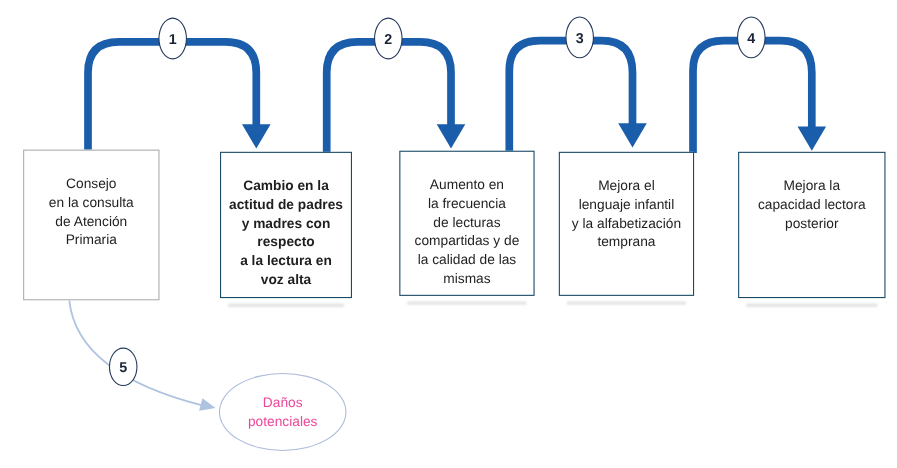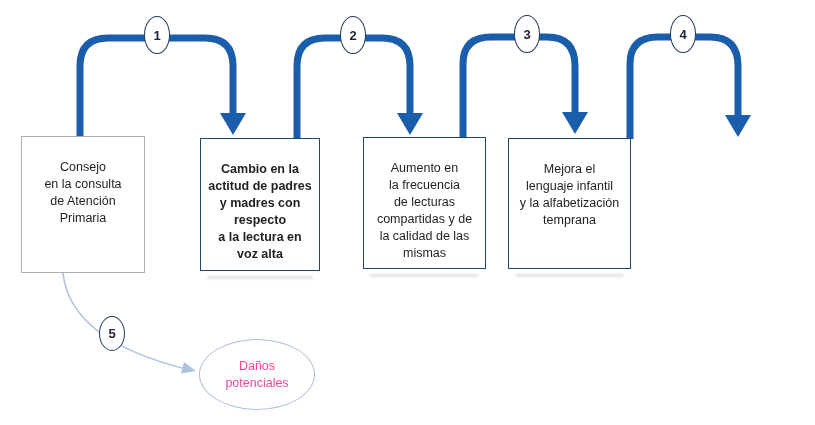--- a/index.html
+++ b/index.html
@@ -77,20 +77,23 @@
   <div class="flow-box blue-border box-3">Aumento en
 la frecuencia
 de lecturas
 compartidas y de
 la calidad de las
 mismas</div>
   <div class="flow-box blue-border box-4">Mejora el
 lenguaje infantil
 y la alfabetización
 temprana</div>
+  <div class="flow-box blue-border box-5">Mejora la
+capacidad lectora
+posterior</div>
 
   <div class="num-badge badge-1">1</div>
   <div class="num-badge badge-2">2</div>
   <div class="num-badge badge-3">3</div>
   <div class="num-badge badge-4">4</div>
   <div class="num-badge badge-5">5</div>
 
   <div class="harms-ellipse">Daños
 potenciales</div>
 

